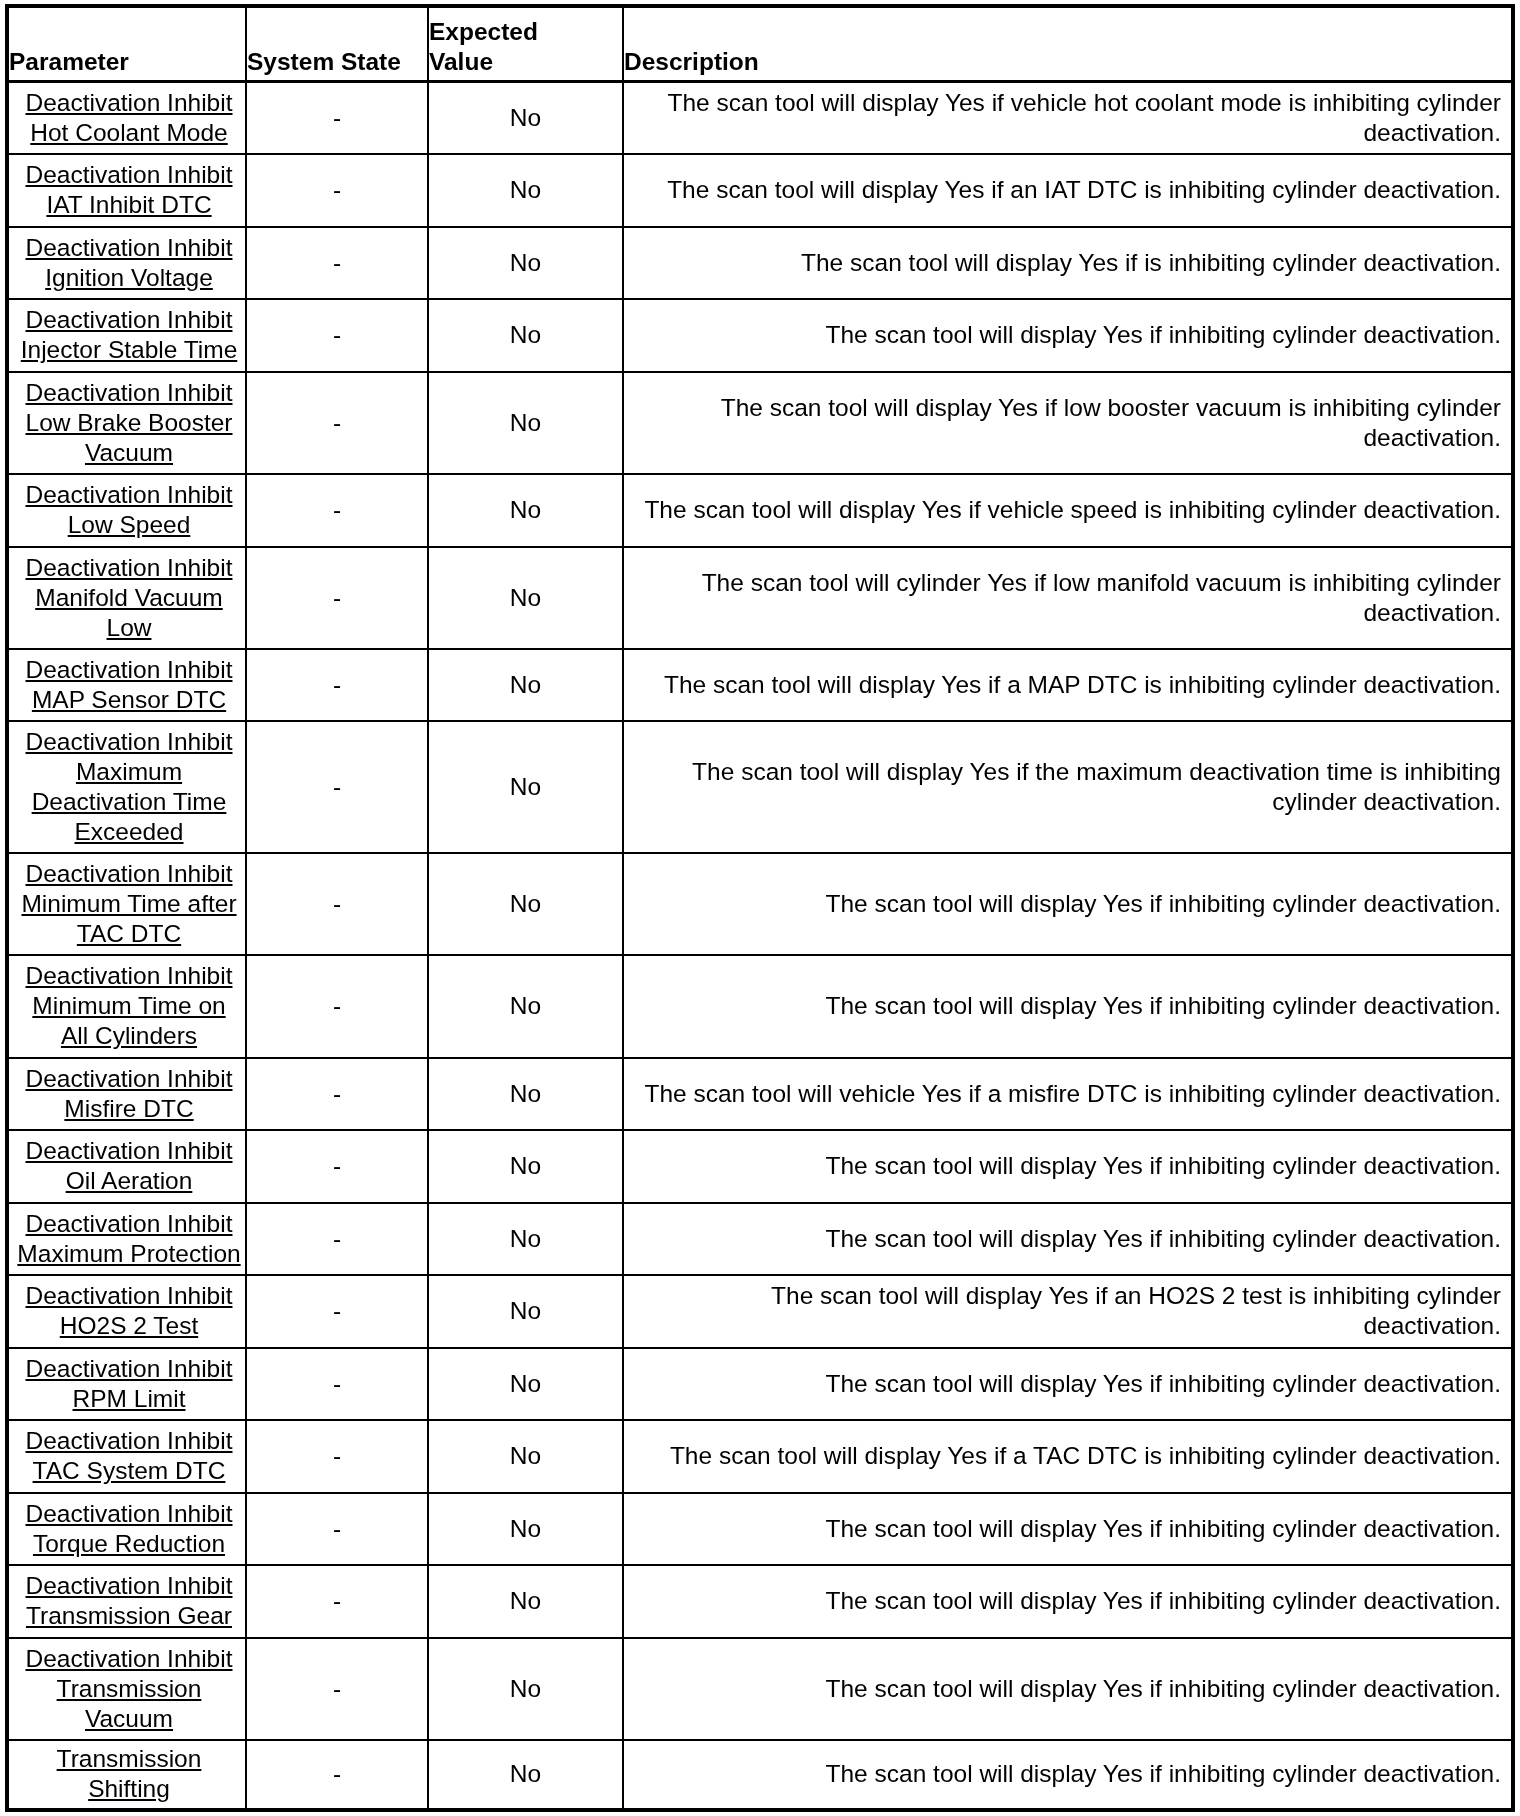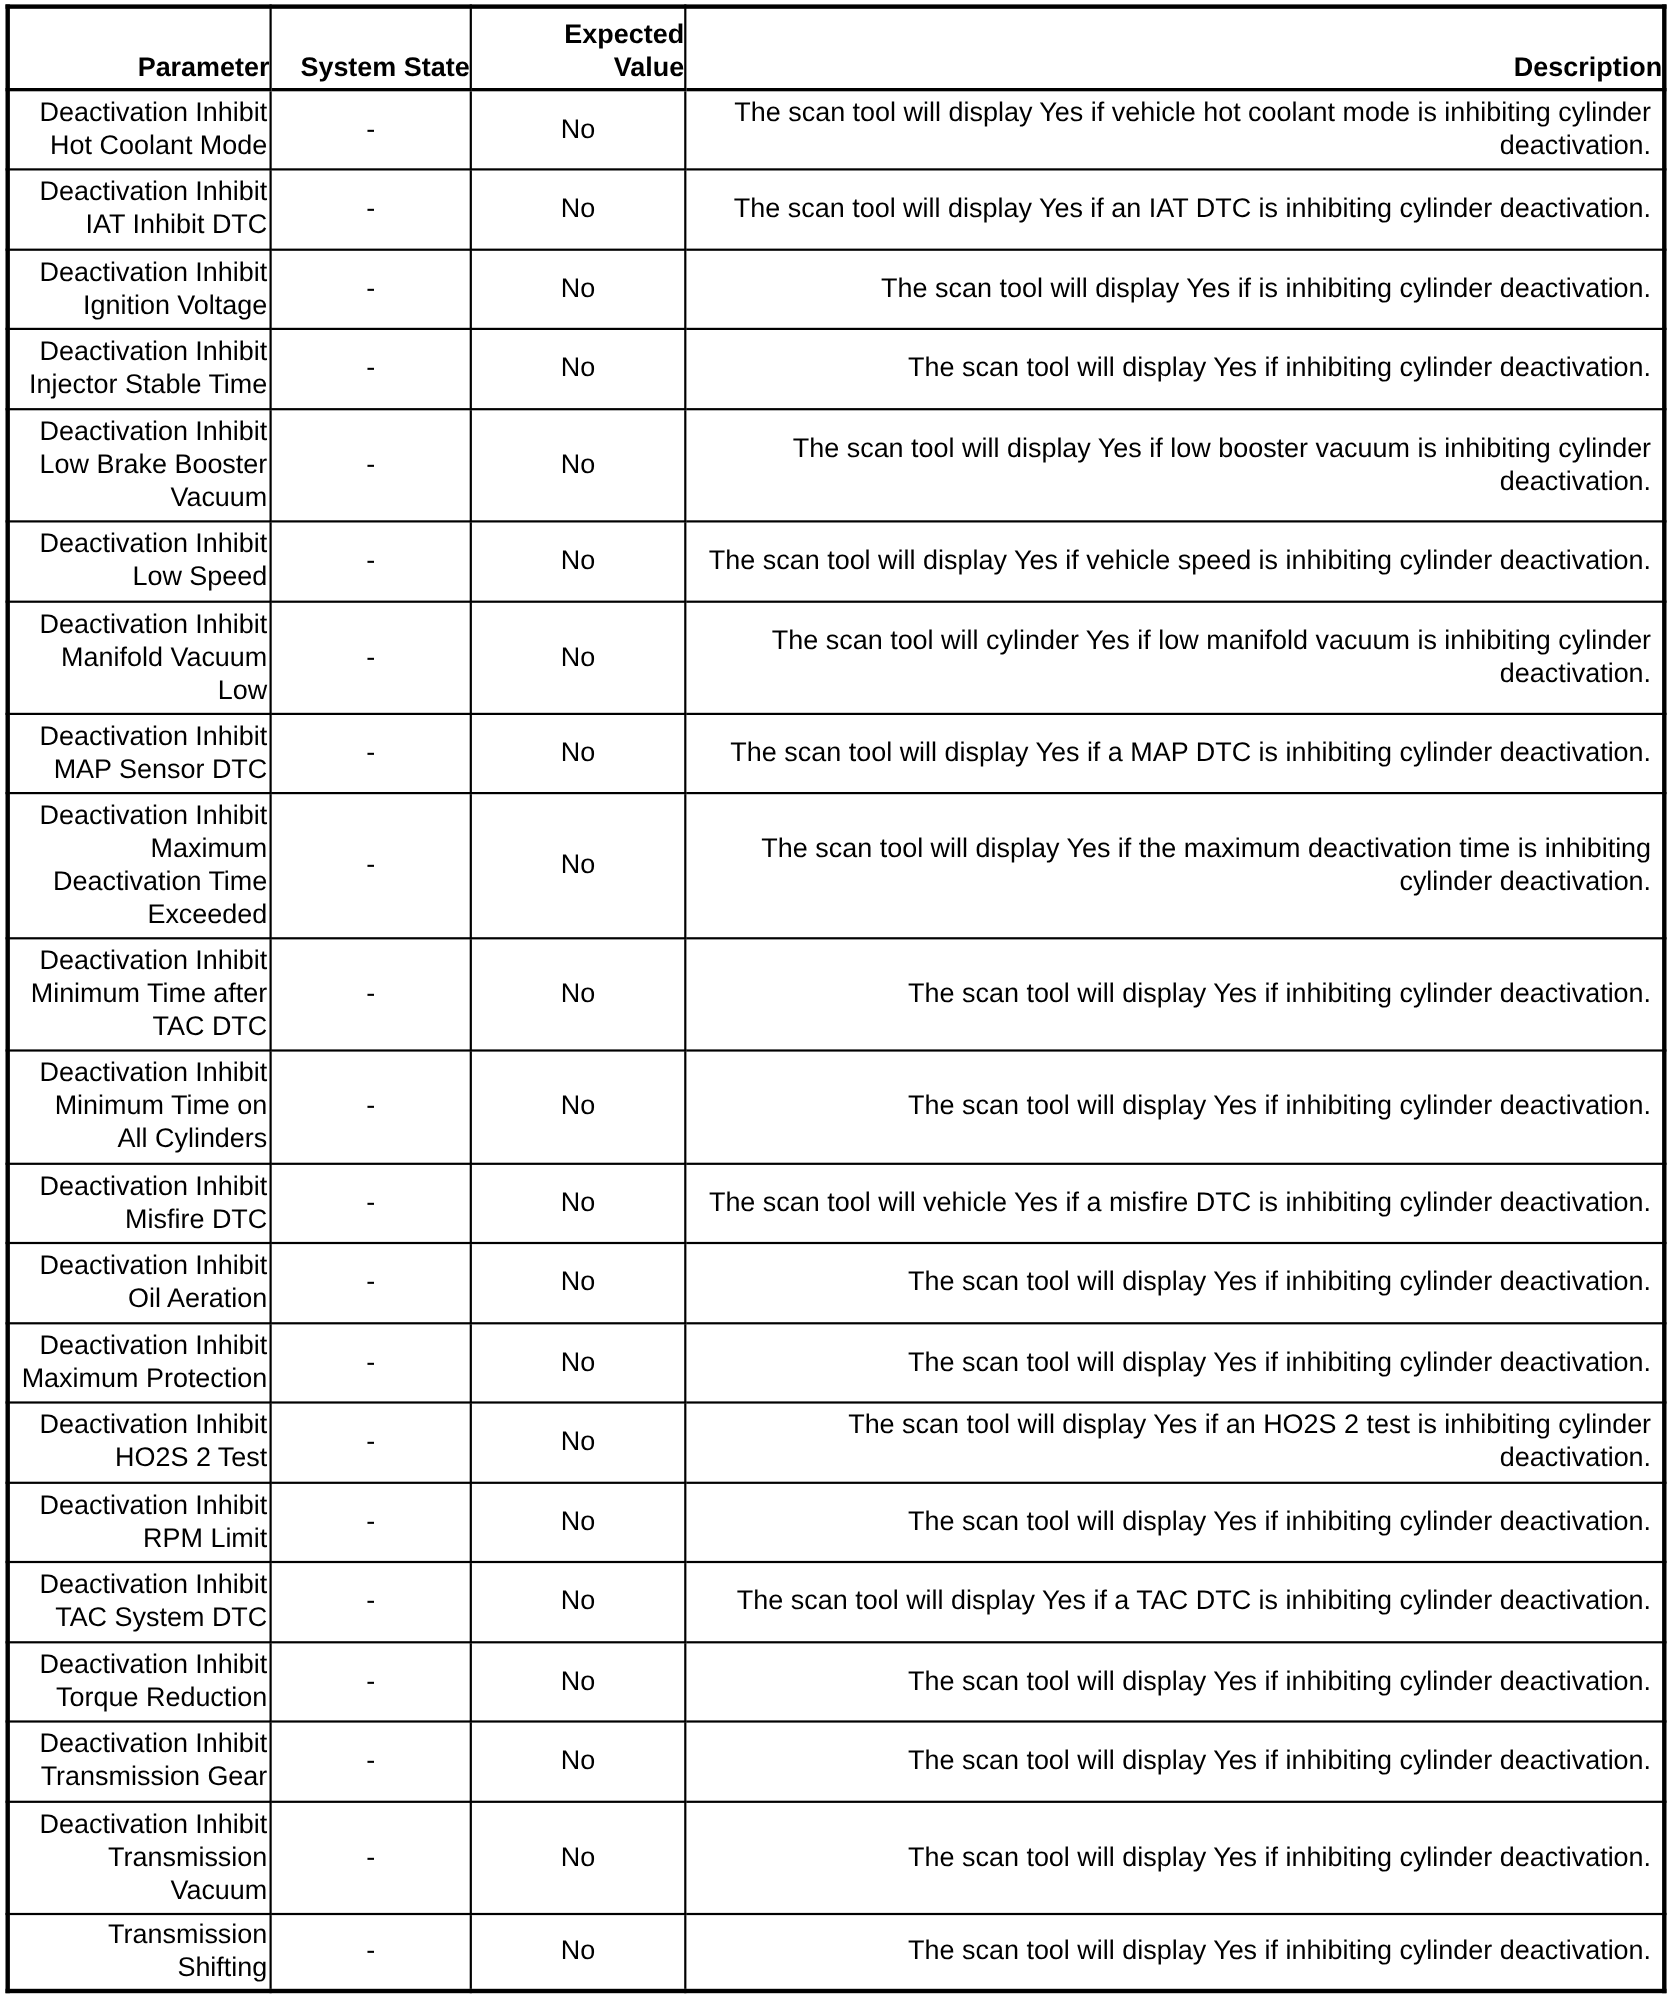--- a/index.html
+++ b/index.html
@@ -31,32 +31,33 @@
   .doc-table col.c-expected { width: 195px; }
   .doc-table col.c-desc { width: auto; }
 
   .doc-table th, .doc-table td {
     border: 2px solid #000;
     padding: 0;
     overflow: hidden;
   }
   .doc-table th {
     font-weight: bold;
-    text-align: right;
+    text-align: left;
     vertical-align: bottom;
     height: 69px;
     padding-bottom: 3px;
     border-bottom-width: 3px;
     line-height: 30px;
   }
   .doc-table td.param {
-    text-align: right;
+    text-align: center;
     vertical-align: middle;
     padding-left: 6px;
     padding-right: 2px;
+    text-decoration: underline;
   }
   .doc-table td.state,
   .doc-table td.expected {
     text-align: center;
     vertical-align: middle;
   }
   .doc-table td.desc {
     text-align: right;
     vertical-align: middle;
     padding-left: 6px;

